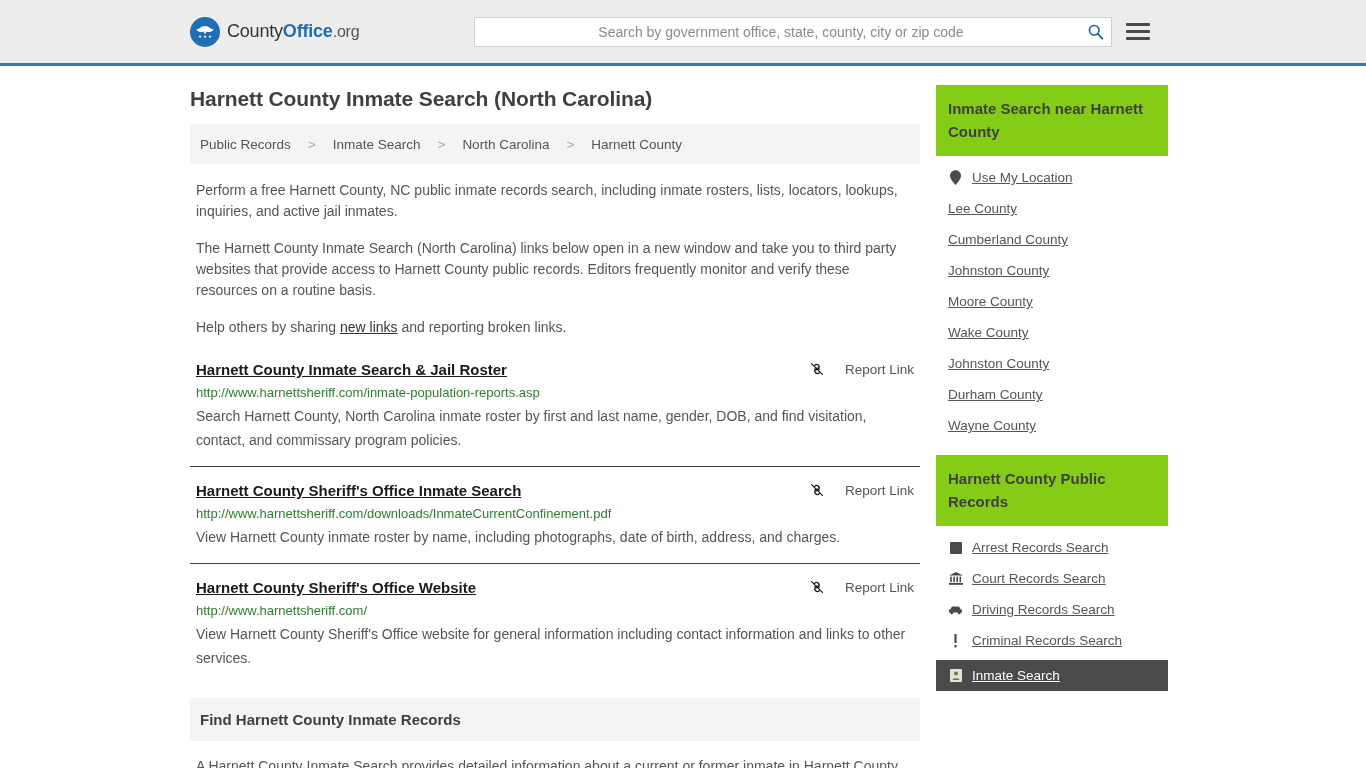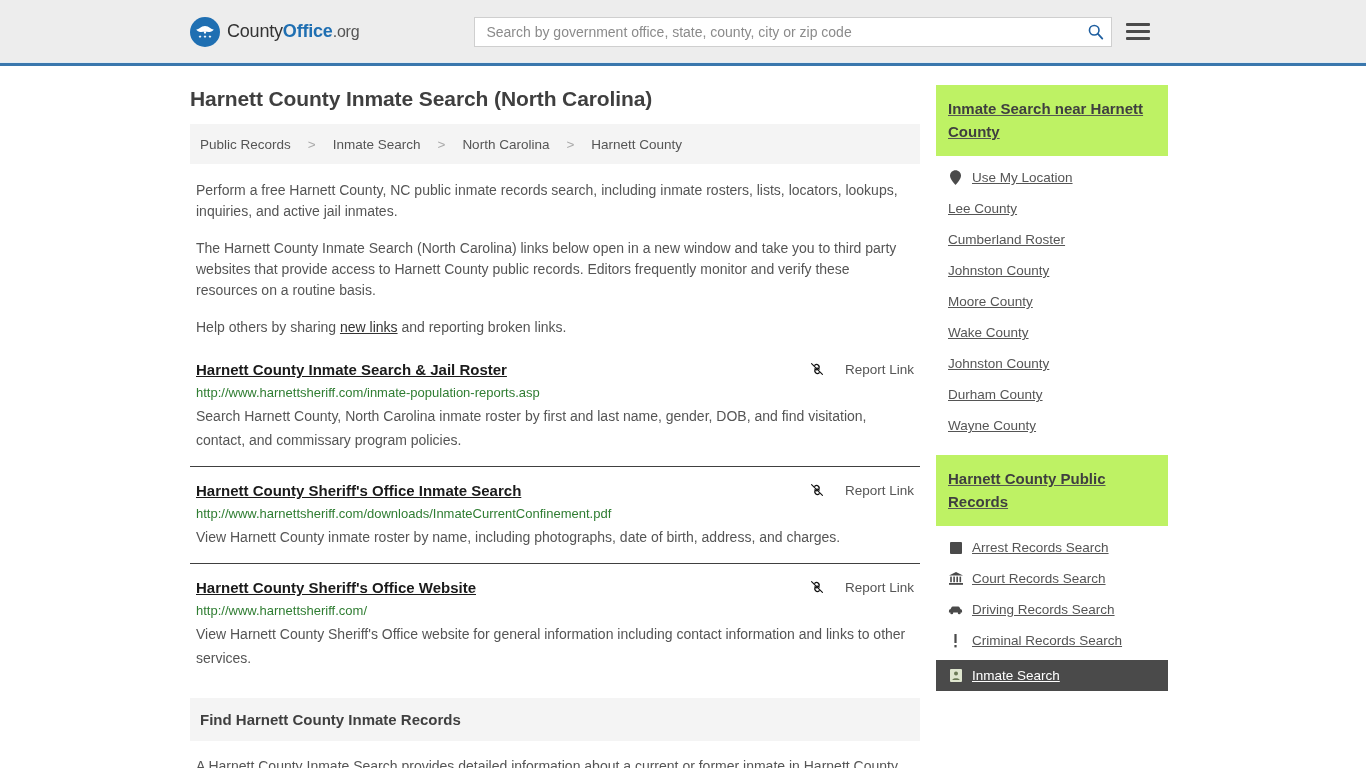--- a/index.html
+++ b/index.html
@@ -78,20 +78,21 @@
   .search-box input {
     border: 0;
     outline: 0;
     width: 100%;
     height: 100%;
     padding: 0 36px 0 11px;
     font-family: "Liberation Sans", sans-serif;
     font-size: 14px;
     color: #333;
     background: transparent;
+    text-align: center;
   }
   .search-box input::placeholder { color: #8b8b8b; }
   .search-btn {
     position: absolute;
     right: 6px; top: 50%;
     transform: translateY(-50%);
     width: 20px; height: 20px;
     border: 0; background: transparent;
     cursor: pointer;
     padding: 0;
@@ -213,23 +214,22 @@
   .section-body {
     font-size: 14px;
     line-height: 22px;
     color: #555;
     padding: 14px 6px 0 6px;
   }
 
   
   .panel { margin-bottom: 14px; }
   .panel-head {
-    background: #bef264;
+    background: #84cc16;
     padding: 12px 12px 13px 12px;
-    text-decoration: underline;
   }
   .panel-head h3 {
     margin: 0;
     font-size: 15px;
     font-weight: bold;
     color: #3f3f3f;
     line-height: 23px;
   }
   .panel-list { padding: 6px 0 0 0; }
   .panel-row {
@@ -391,21 +391,21 @@
               <path d="M6 0C2.7 0 0 2.7 0 6c0 4.2 6 10 6 10s6-5.8 6-10c0-3.3-2.7-6-6-6z" fill="#4a4a4a"></path>
             </svg>
           </span>
           <a href="#">Use My Location</a>
         </div>
 
         <div class="panel-row">
           <a href="#">Lee County</a>
         </div>
         <div class="panel-row">
-          <a href="#">Cumberland Roster</a>
+          <a href="#">Cumberland County</a>
         </div>
         <div class="panel-row">
           <a href="#">Johnston County</a>
         </div>
         <div class="panel-row">
           <a href="#">Moore County</a>
         </div>
         <div class="panel-row">
           <a href="#">Wake County</a>
         </div>

